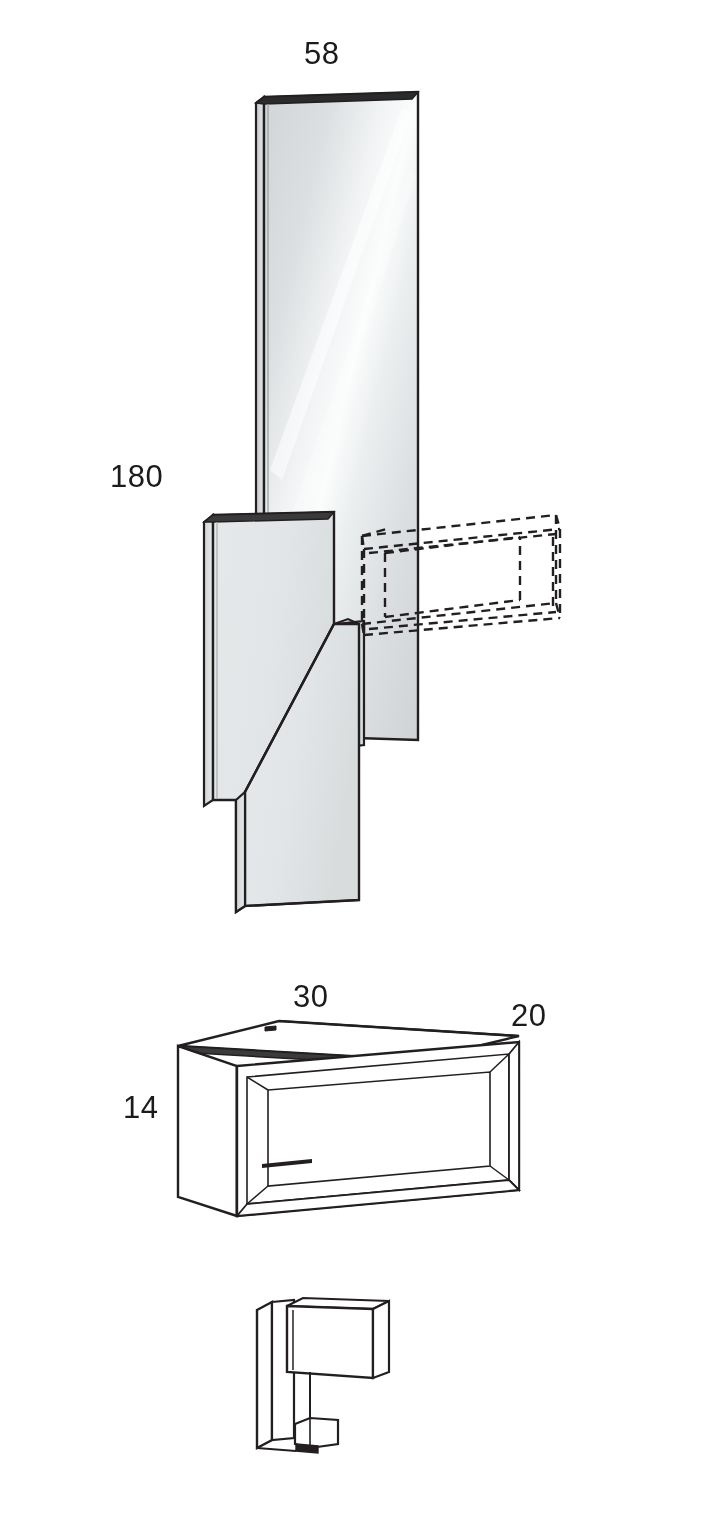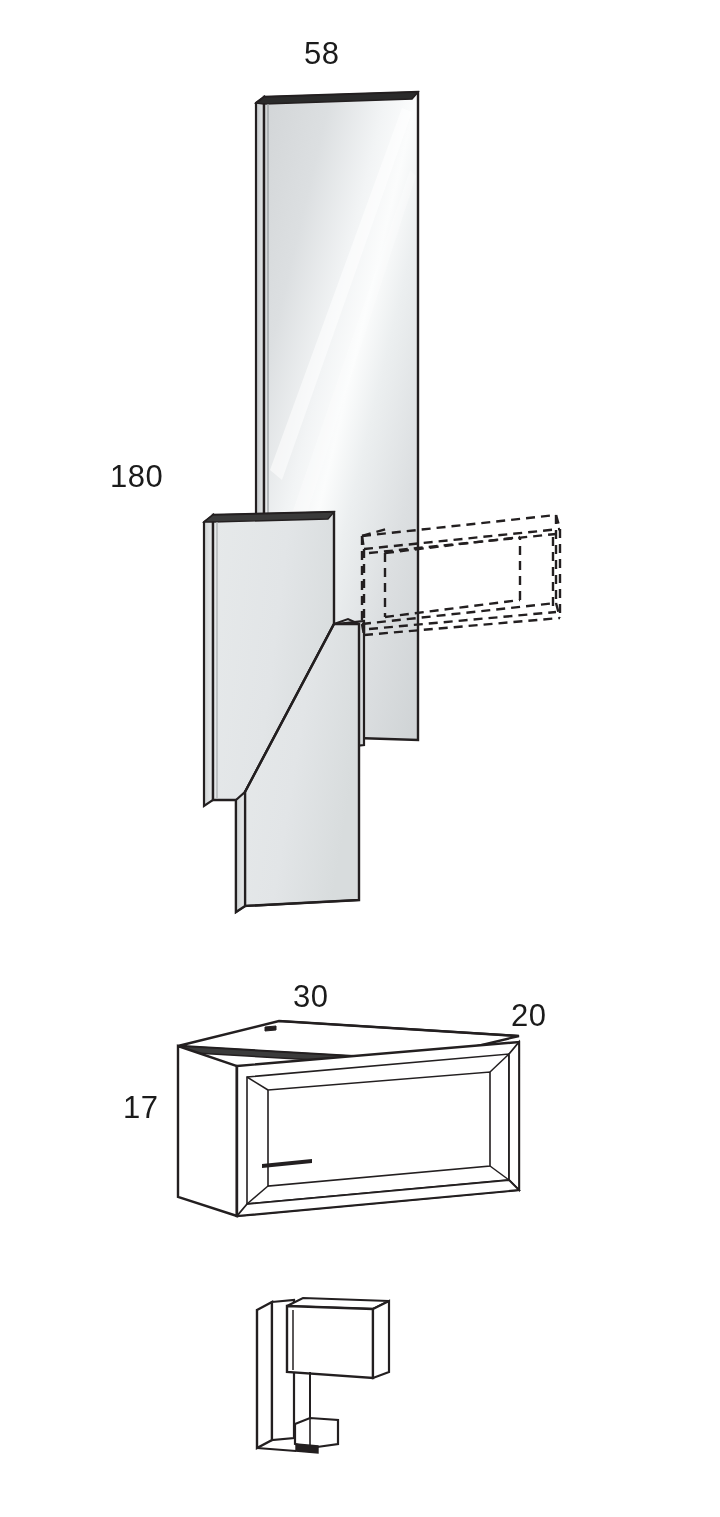--- a/index.html
+++ b/index.html
@@ -189,15 +189,15 @@
   </svg>
 
   <div class="dim" style="left:304px;top:38px;">58</div>
 
   <div class="dim" style="left:110px;top:461px;">180</div>
 
   <div class="dim" style="left:293px;top:981px;">30</div>
 
   <div class="dim" style="left:511px;top:1000px;">20</div>
 
-  <div class="dim" style="left:123px;top:1092px;">17</div>
+  <div class="dim" style="left:123px;top:1092px;">14</div>
 
 </div>
 
 </body></html>

